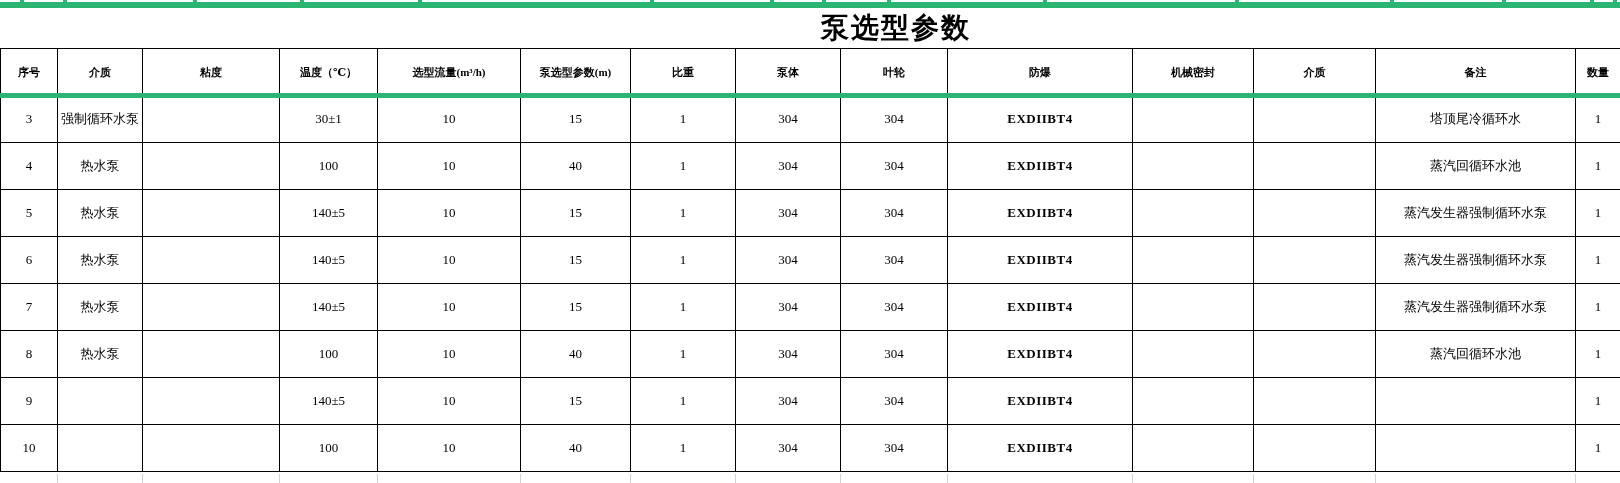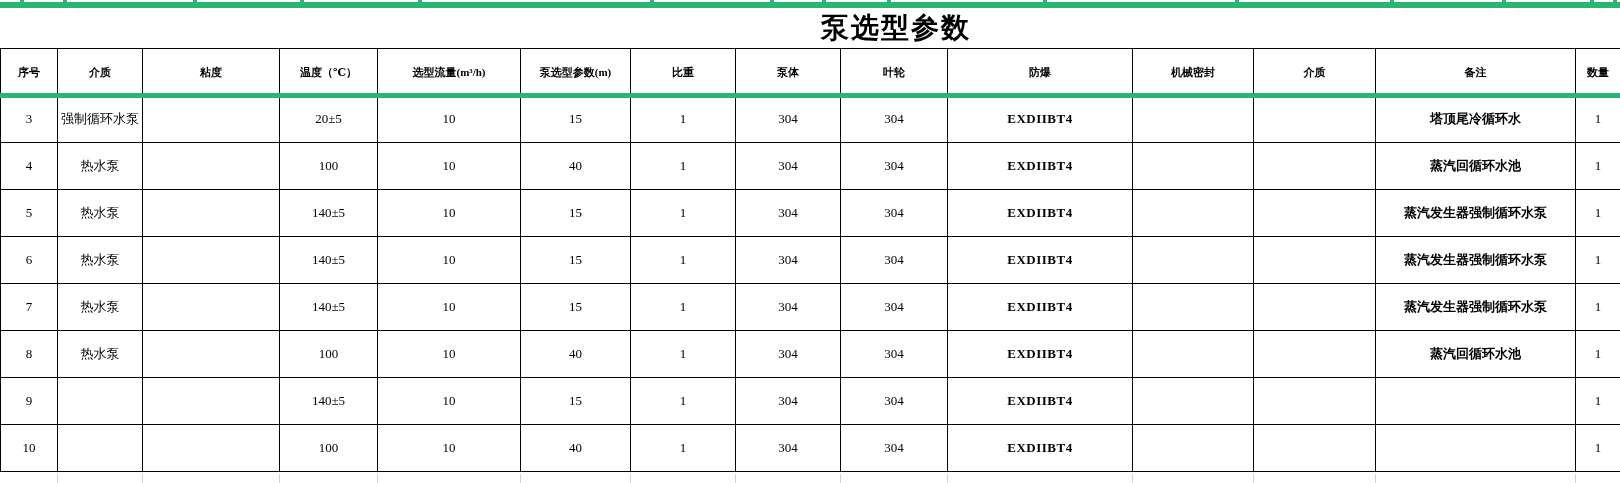--- a/index.html
+++ b/index.html
@@ -23,21 +23,21 @@
     width:1620px;
   }
   table.pump th, table.pump td {
     border:1px solid #000000;
     text-align:center; vertical-align:middle;
     padding:0; overflow:hidden; white-space:nowrap;
   }
   table.pump th { height:46px; font-size:11px; font-weight:bold; }
   table.pump td { height:46px; font-size:13px; }
   td.c-expl { font-size:12.5px; letter-spacing:0.5px;font-weight:bold; }
-  td.c-remark { font-size:13.5px;font-weight:bold; }
+  td.c-remark { font-size:13.5px; }
   .header-underline { position:absolute; top:93px; left:0; width:1620px; height:5px; z-index:3; }
   .bottom-stub { position:absolute; top:474px; width:1px; height:9px; }
 </style>
 </head>
 <body>
 
 <div class="stage">
 
   <div class="green-band" style="background: rgb(42, 181, 115);"></div>
   <div id="top-marks">
@@ -93,21 +93,21 @@
           <th>介质</th>
           <th>备注</th>
           <th>数量</th>
         </tr>
     </thead>
     <tbody id="body-rows">
         <tr>
           <td>3</td>
           <td>强制循环水泵</td>
           <td></td>
-          <td>20±5</td>
+          <td>30±1</td>
           <td>10</td>
           <td>15</td>
           <td>1</td>
           <td>304</td>
           <td>304</td>
           <td class="c-expl">EXDIIBT4</td>
           <td></td>
           <td></td>
           <td class="c-remark">塔顶尾冷循环水</td>
           <td>1</td>

